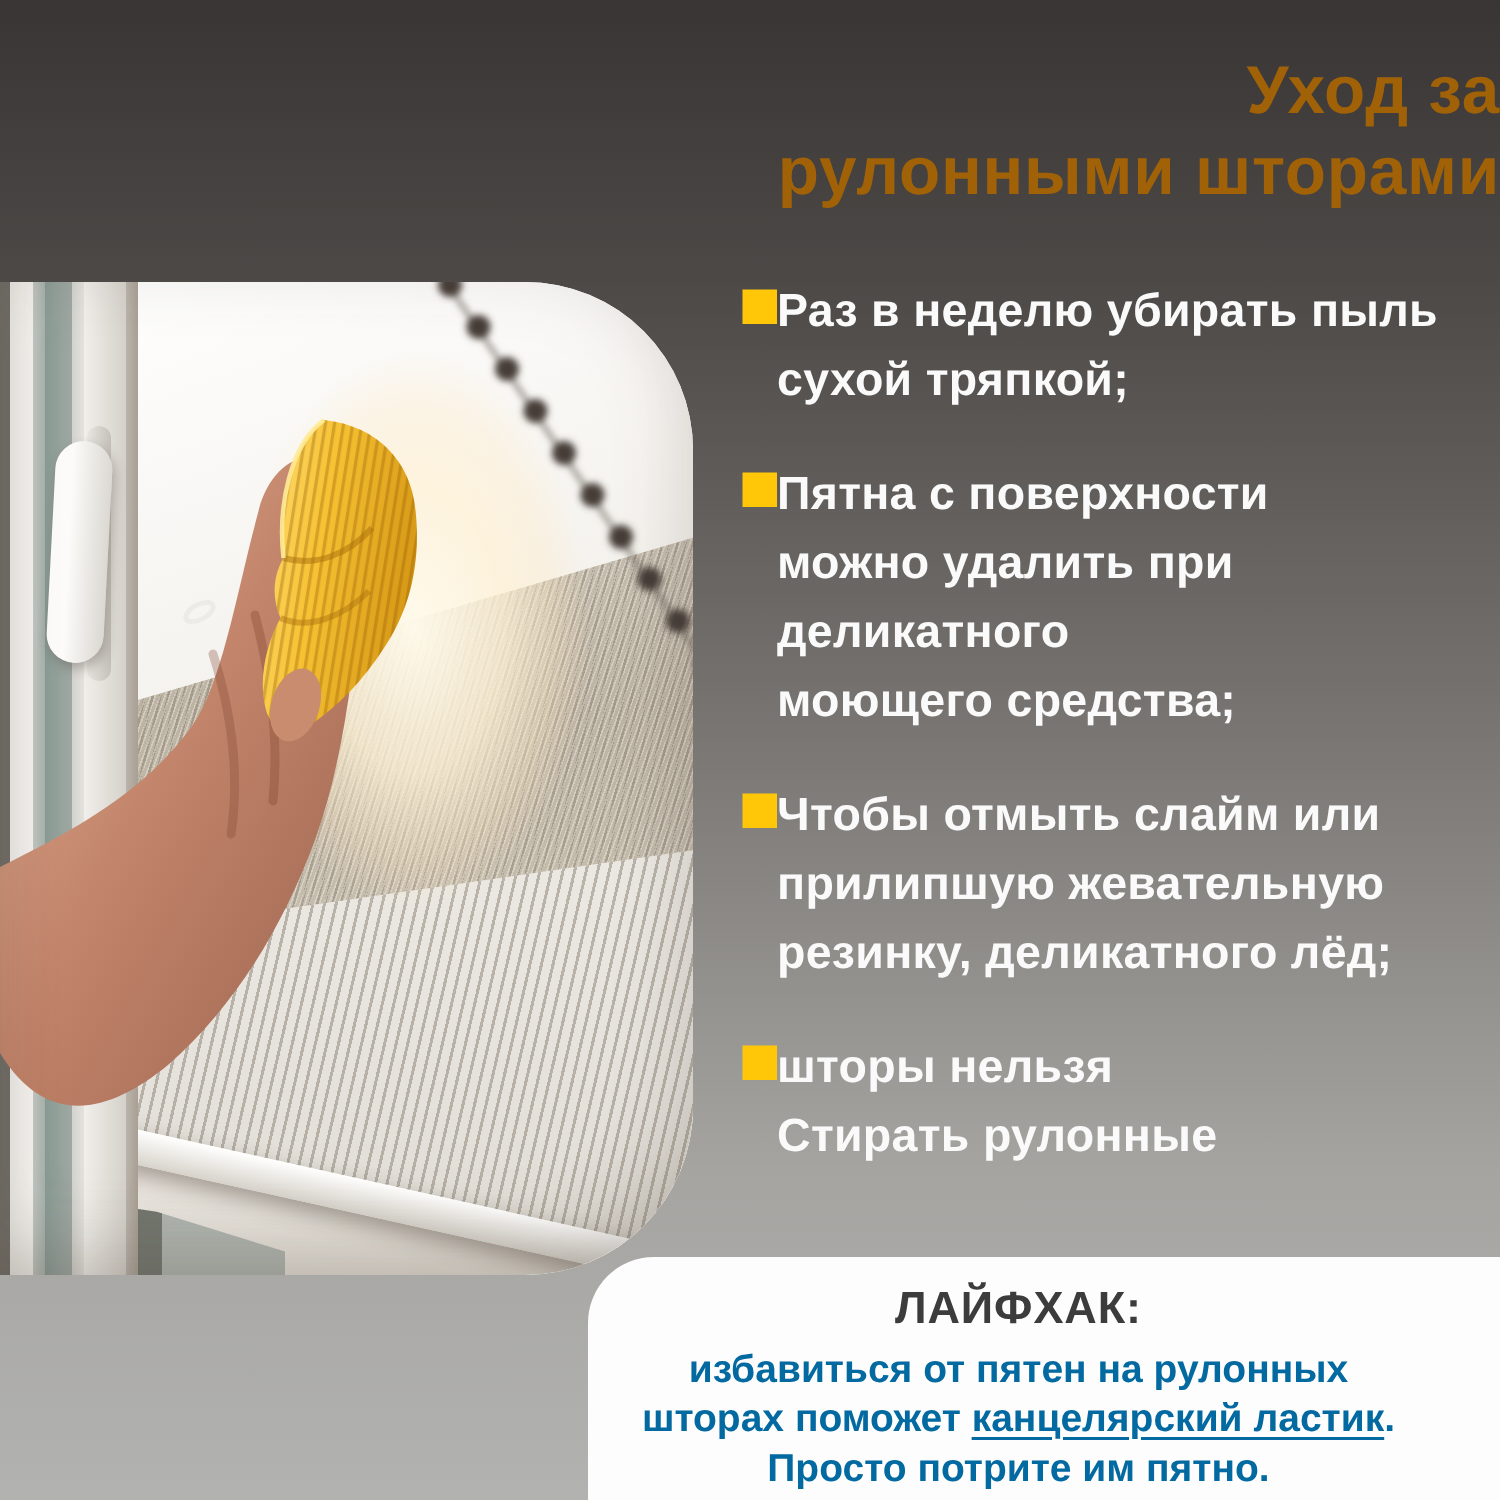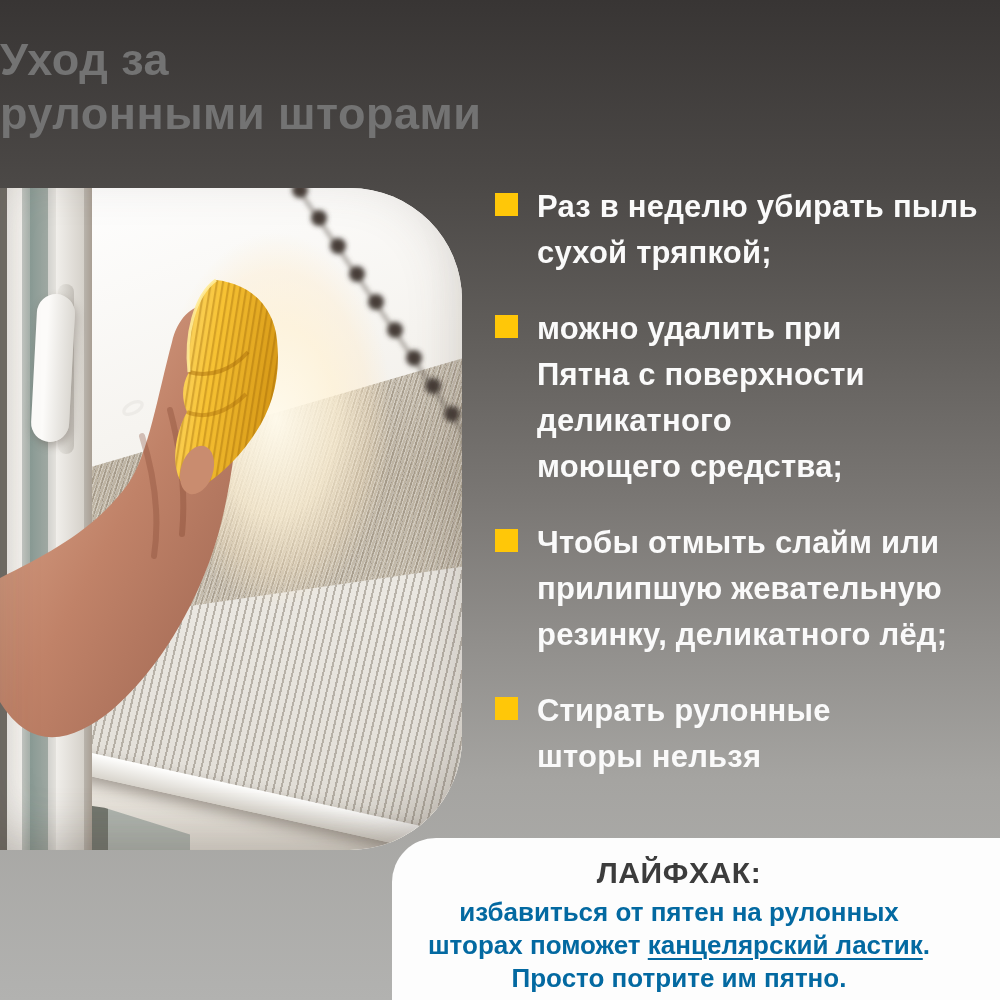--- a/index.html
+++ b/index.html
@@ -3,22 +3,22 @@
 <meta charset="utf-8">
 <style>
   html,body{margin:0;padding:0}
   body{
     width:1000px;height:1000px;position:relative;overflow:hidden;
     font-family:"Liberation Sans",sans-serif;
     background:linear-gradient(180deg,#383534 0%,#4b4846 18%,#605d5a 33%,#7a7774 50%,#92908d 65%,#a5a4a1 78%,#b2b2b0 100%);
   }
   
   .title{
-    position:absolute;top:33px;left:0;width:100%;text-align:left;
-    color:#737373;font-weight:bold;font-size:45px;line-height:54px;letter-spacing:.5px;
+    position:absolute;top:33px;left:0;width:100%;text-align:right;
+    color:#a16207;font-weight:bold;font-size:45px;line-height:54px;letter-spacing:.5px;
   }
   
   .photo{
     position:absolute;left:0;top:188px;width:462px;height:662px;margin:0;
     border-radius:0 112px 112px 0;overflow:hidden;background:#f3f1ed;
   }
   .photo *{position:absolute}
   .blind-base{inset:0;background:linear-gradient(160deg,#ffffff 0%,#f6f4f0 35%,#ece8e1 70%,#e2ddd4 100%)}
   .band-gray{
     left:80px;right:-30px;top:50px;height:430px;
@@ -67,21 +67,21 @@
     left:120px;top:30px;width:300px;height:480px;
     background:radial-gradient(ellipse 50% 50% at 52% 42%,rgba(255,250,235,.98) 0%,rgba(255,242,214,.75) 40%,rgba(255,234,198,.35) 62%,rgba(255,234,198,0) 78%);
   }
   .photo svg{inset:0}
   .photo::after{
     content:"";position:absolute;inset:0;border-radius:inherit;pointer-events:none;
     box-shadow:inset -6px -10px 50px rgba(80,70,60,.15),inset 0 -40px 60px -30px rgba(90,80,70,.22);
   }
   
   .tips{position:absolute;left:495px;top:184px;margin:0;padding:0;list-style:none}
-  .tip{display:flex;gap:19px;margin-bottom:30px}
+  .tip{display:flex;margin-bottom:30px}
   .sq{width:23px;height:23px;margin-top:9px;flex:none;background:#ffc708}
   .tip-lines{font-size:31px;line-height:46px;font-weight:bold;color:#fafafa;letter-spacing:.2px}
   .tip-lines div{white-space:nowrap}
   
   .lifehack{
     position:absolute;left:392px;top:838px;right:0;bottom:0;box-sizing:border-box;
     background:#fdfdfd;border-top-left-radius:44px;text-align:center;
     padding:18px 34px 0 0;
   }
   .lh-head{font-size:30px;font-weight:bold;color:#3c3c3c;letter-spacing:.6px;margin-bottom:6px}
@@ -168,39 +168,39 @@
   <li class="tip">
     <span class="sq" style="background-color: rgb(255, 199, 8);"></span>
     <div class="tip-lines">
       <div>Раз в неделю убирать пыль</div>
       <div>сухой тряпкой;</div>
     </div>
   </li>
   <li class="tip">
     <span class="sq" style="background-color: rgb(255, 199, 8);"></span>
     <div class="tip-lines">
+      <div>Пятна с поверхности</div>
       <div>можно удалить при</div>
-      <div>Пятна с поверхности</div>
       <div>деликатного</div>
       <div>моющего средства;</div>
     </div>
   </li>
   <li class="tip">
     <span class="sq" style="background-color: rgb(255, 199, 8);"></span>
     <div class="tip-lines">
       <div>Чтобы отмыть слайм или</div>
       <div>прилипшую жевательную</div>
       <div>резинку, деликатного лёд;</div>
     </div>
   </li>
   <li class="tip">
     <span class="sq" style="background-color: rgb(255, 199, 8);"></span>
     <div class="tip-lines">
+      <div>шторы нельзя</div>
       <div>Стирать рулонные</div>
-      <div>шторы нельзя</div>
     </div>
   </li>
 </ul>
 
 <section class="lifehack">
   <div class="lh-head">ЛАЙФХАК:</div>
   <div class="lh-line">избавиться от пятен на рулонных</div>
   <div class="lh-line"><span>шторах поможет </span><span class="u">канцелярский ластик</span><span>.</span></div>
   <div class="lh-line">Просто потрите им пятно.</div>
 </section>

